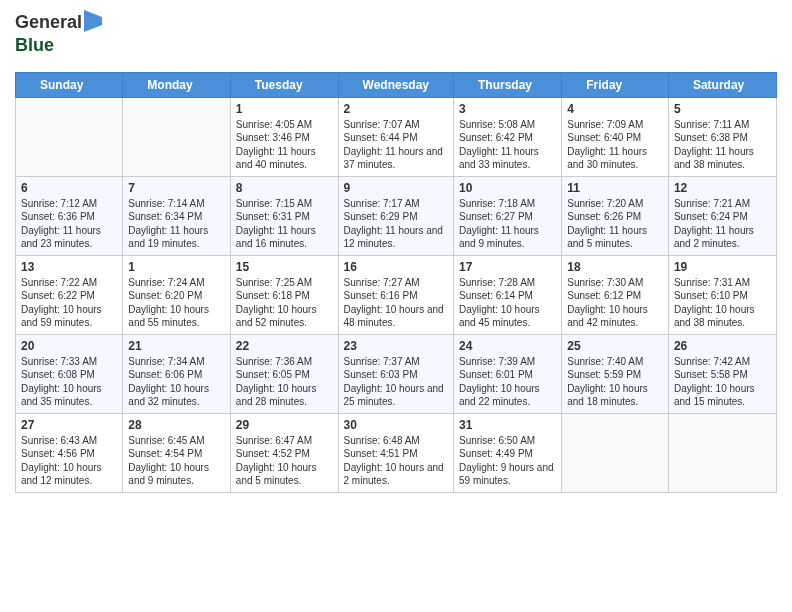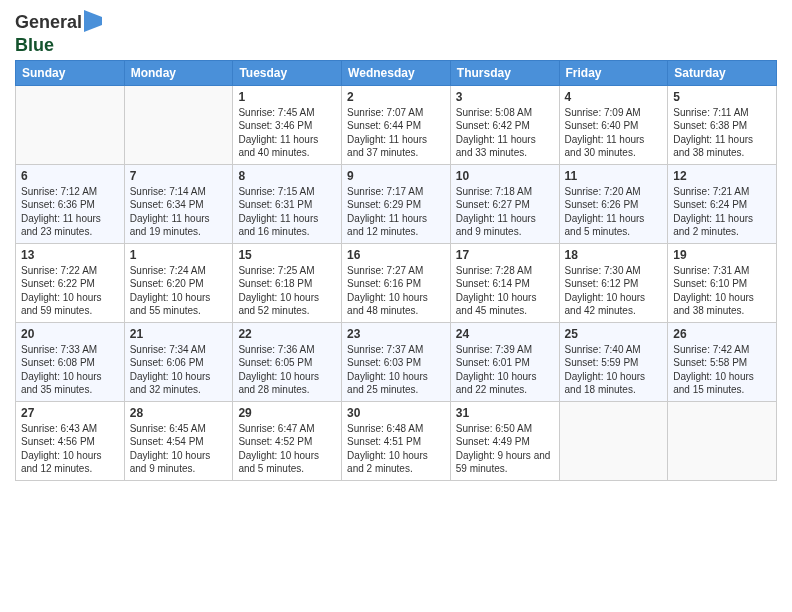--- a/index.html
+++ b/index.html
@@ -13,21 +13,21 @@
     .page {
       width: 792px;
       min-height: 612px;
       background: #fff;
       padding: 10px 15px;
     }
     .header {
       display: flex;
       justify-content: space-between;
       align-items: flex-start;
-      margin-bottom: 4px;
+      margin-bottom: 16px;
     }
     .logo {
       display: flex;
       align-items: center;
     }
     .logo-text {
       font-size: 18px;
       font-weight: bold;
       color: #333;
       line-height: 1.1;
@@ -50,21 +50,21 @@
     }
     .calendar {
       width: 100%;
       border-collapse: collapse;
       font-size: 10.5px;
     }
     .calendar th {
       background: #4a90d9;
       color: #fff;
       text-align: left;
-      padding: 5px 6px;
+      padding: 5px 24px;
       font-weight: bold;
       font-size: 12px;
       border: 1px solid #3a7fc9;
     }
     .calendar td {
       border: 1px solid #ccc;
       vertical-align: top;
       padding: 4px 5px;
       width: calc(100% / 7);
       min-height: 70px;
@@ -126,21 +126,21 @@
           <th>Friday</th>
           <th>Saturday</th>
         </tr>
     </thead>
     <tbody id="calendar-body">
     <tr>
           <td class="cell-empty"></td>
           <td class="cell-empty"></td>
           <td>
             <span class="day-num">1</span>
-            <div class="cell-content"><span>Sunrise: 7:45 AM</span><br><span>Sunset: 3:46 PM</span><br><span>Daylight: 11 hours and 40 minutes.</span></div>
+            <div class="cell-content"><span>Sunrise: 4:05 AM</span><br><span>Sunset: 3:46 PM</span><br><span>Daylight: 11 hours and 40 minutes.</span></div>
           </td>
           <td>
             <span class="day-num">2</span>
             <div class="cell-content"><span>Sunrise: 7:07 AM</span><br><span>Sunset: 6:44 PM</span><br><span>Daylight: 11 hours and 37 minutes.</span></div>
           </td>
           <td>
             <span class="day-num">3</span>
             <div class="cell-content"><span>Sunrise: 5:08 AM</span><br><span>Sunset: 6:42 PM</span><br><span>Daylight: 11 hours and 33 minutes.</span></div>
           </td>
           <td>

